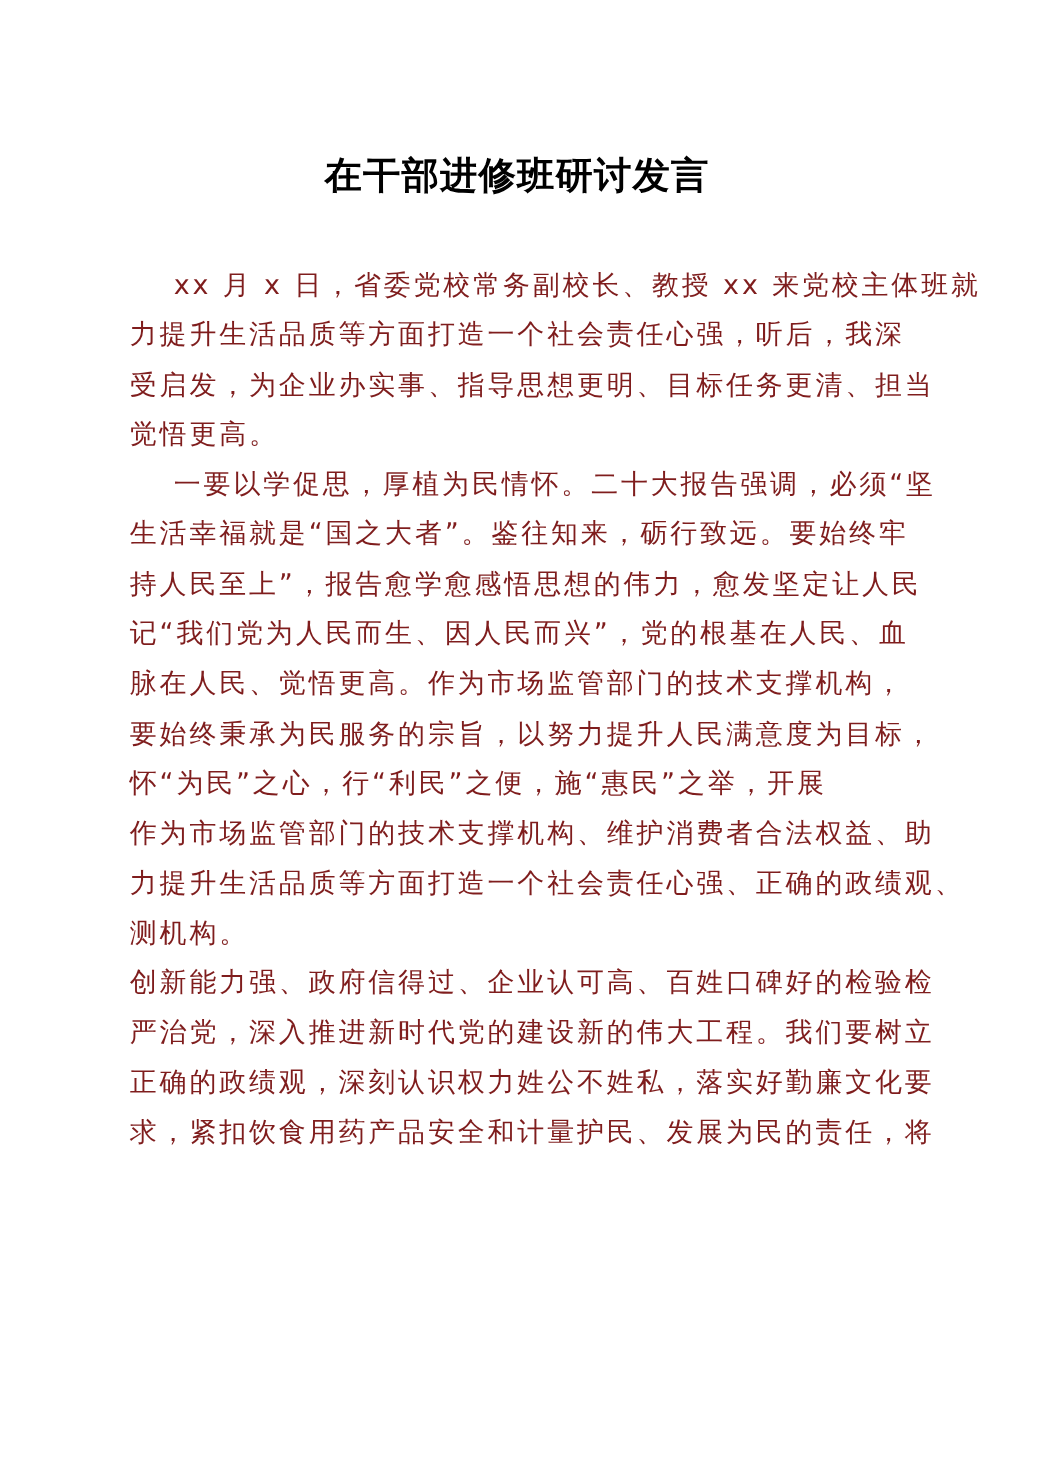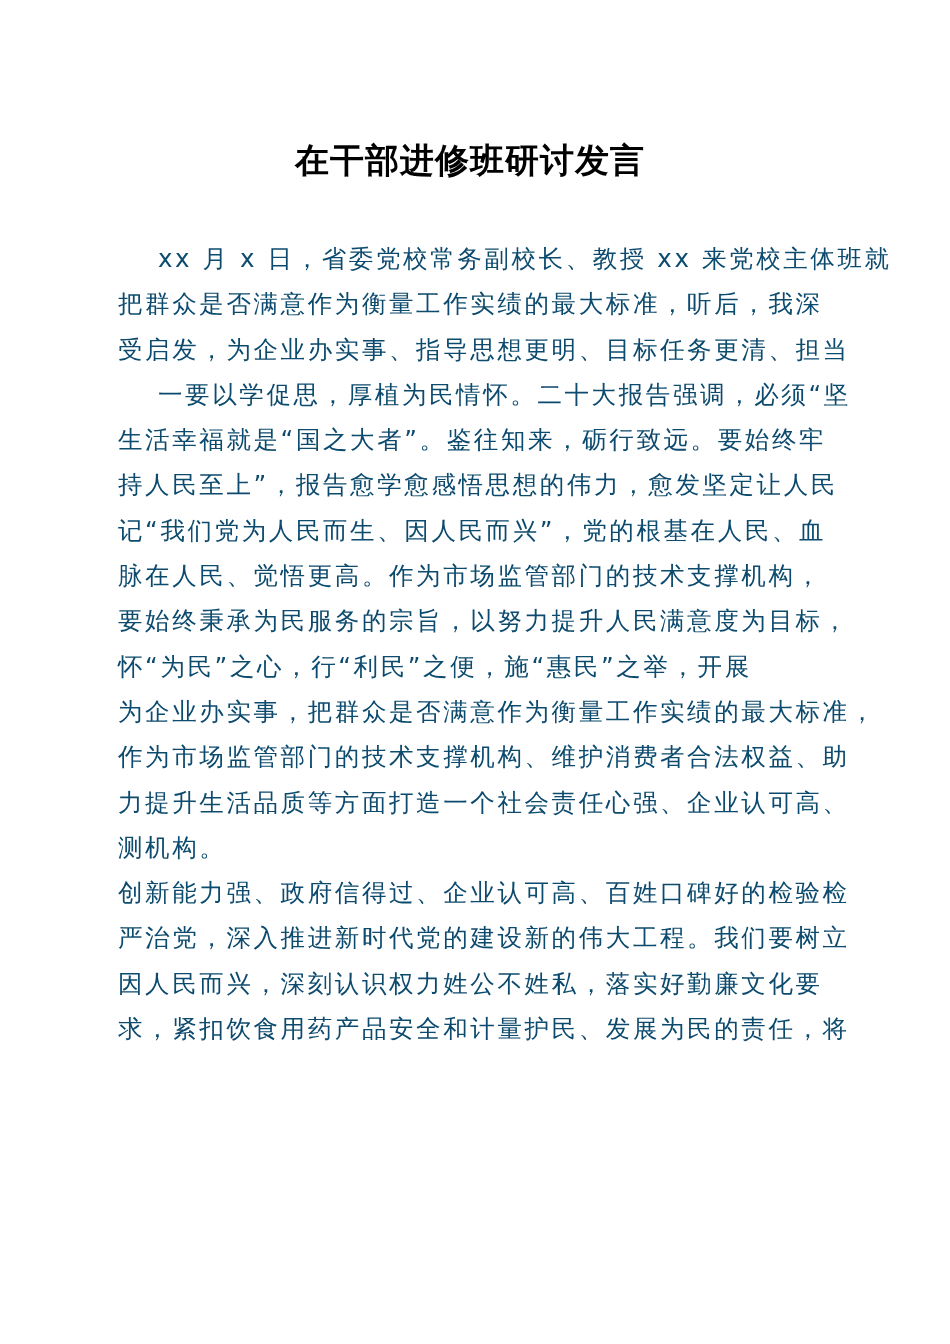--- a/index.html
+++ b/index.html
@@ -41,56 +41,56 @@
       left: 118px;
       top: 236px;
       width: 720px;
     }
     .line {
       height: 45.3px;
       line-height: 45.3px;
       font-size: 24.5px;
       white-space: nowrap;
       letter-spacing: 2.6px;
-      color: #0c4a6e;
+      color: #7f1d1d;
       font-family: "DejaVu Sans", "Liberation Sans", sans-serif;
       font-weight: normal;
     }
     .line.indent {
       padding-left: 40px;
     }
   </style>
 </head>
 <body>
 
 <div class="page">
   <div class="title">在干部进修班研讨发言</div>
 
   <div class="body-text">
 
     <div class="paragraph">
       <div class="line indent">xx 月 x 日，省委党校常务副校长、教授 xx 来党校主体班就</div>
-      <div class="line">把群众是否满意作为衡量工作实绩的最大标准，听后，我深</div>
+      <div class="line">力提升生活品质等方面打造一个社会责任心强，听后，我深</div>
       <div class="line">受启发，为企业办实事、指导思想更明、目标任务更清、担当</div>
+      <div class="line">觉悟更高。</div>
     </div>
 
     <div class="paragraph">
       <div class="line indent">一要以学促思，厚植为民情怀。二十大报告强调，必须“坚</div>
       <div class="line">生活幸福就是“国之大者”。鉴往知来，砺行致远。要始终牢</div>
       <div class="line">持人民至上”，报告愈学愈感悟思想的伟力，愈发坚定让人民</div>
       <div class="line">记“我们党为人民而生、因人民而兴”，党的根基在人民、血</div>
       <div class="line">脉在人民、觉悟更高。作为市场监管部门的技术支撑机构，</div>
       <div class="line">要始终秉承为民服务的宗旨，以努力提升人民满意度为目标，</div>
       <div class="line">怀“为民”之心，行“利民”之便，施“惠民”之举，开展</div>
-      <div class="line">为企业办实事，把群众是否满意作为衡量工作实绩的最大标准，</div>
       <div class="line">作为市场监管部门的技术支撑机构、维护消费者合法权益、助</div>
-      <div class="line">力提升生活品质等方面打造一个社会责任心强、企业认可高、</div>
+      <div class="line">力提升生活品质等方面打造一个社会责任心强、正确的政绩观、</div>
       <div class="line">测机构。</div>
       <div class="line">创新能力强、政府信得过、企业认可高、百姓口碑好的检验检</div>
     </div>
 
     <div class="paragraph">
       <div class="line">严治党，深入推进新时代党的建设新的伟大工程。我们要树立</div>
-      <div class="line">因人民而兴，深刻认识权力姓公不姓私，落实好勤廉文化要</div>
+      <div class="line">正确的政绩观，深刻认识权力姓公不姓私，落实好勤廉文化要</div>
       <div class="line">求，紧扣饮食用药产品安全和计量护民、发展为民的责任，将</div>
     </div>
   </div>
 </div>
 
 </body></html>

